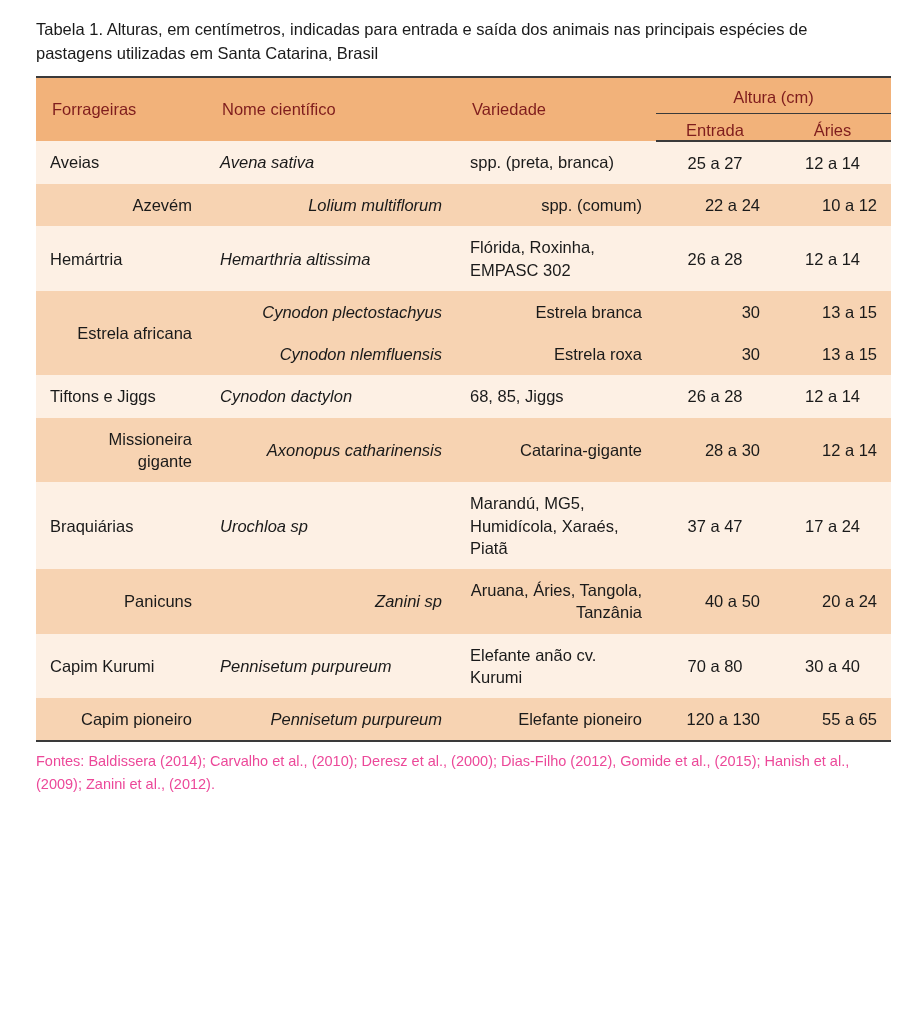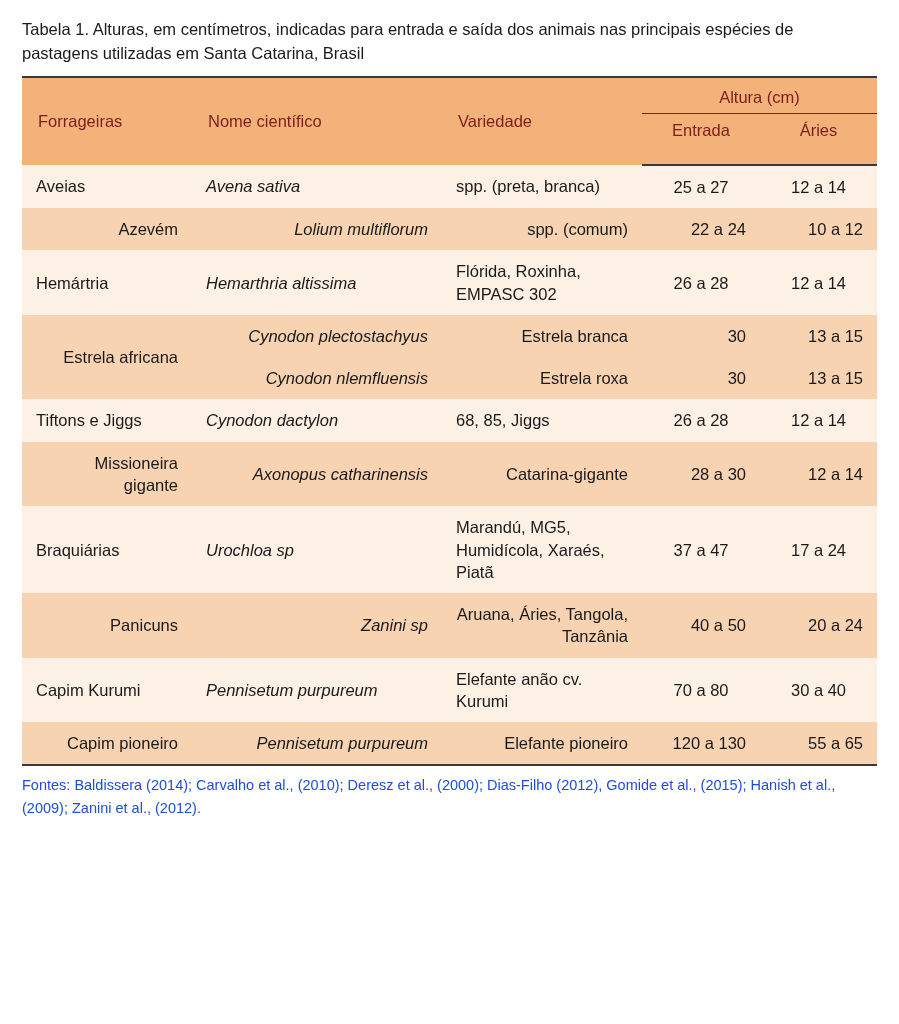--- a/index.html
+++ b/index.html
@@ -10,20 +10,21 @@
   body {
     width: 899px;
     min-height: 1024px;
     font-family: "Liberation Sans", sans-serif;
     color: #1a1a1a;
   }
   .page {
     width: 867px;
     box-sizing: border-box;
     padding: 18px 22px 10px 22px;
+    margin-left: 14px;
   }
   .caption {
     font-size: 16.5px;
     line-height: 1.45;
     color: #1a1a1a;
     margin-bottom: 10px;
     max-width: 860px;
   }
   table.forage {
     border-collapse: collapse;
@@ -59,40 +60,40 @@
     padding-top: 10px;
   }
   .th-span-label {
     text-align: left;
     vertical-align: middle;
     padding-left: 16px;
   }
   .th-sub {
     text-align: center;
     padding-top: 7px;
-    padding-bottom: 24px;
+    padding-bottom: 0;
   }
 
   tbody td {
     padding: 10px 14px;
     vertical-align: middle;
     line-height: 1.35;
   }
   tbody tr.shade td { background: #f7d3b2; text-align: right; }
   tbody tr.light td { background: #fdf0e4; }
   td.num { text-align: center; }
   td.ital { font-style: italic; }
   .bottom-rule td { border-bottom: 2px solid #3a3a3a; }
 
   .sources {
     font-size: 14.5px;
     line-height: 1.55;
     margin-top: 8px;
     max-width: 858px;
-    color: #1d4ed8;
+    color: #ec4899;
   }
 </style>
 </head>
 <body>
 
 <div class="page">
 
   <div class="caption">Tabela 1. Alturas, em centímetros, indicadas para entrada e saída dos animais nas principais espécies de pastagens utilizadas em Santa Catarina, Brasil</div>
 
   <table class="forage">

